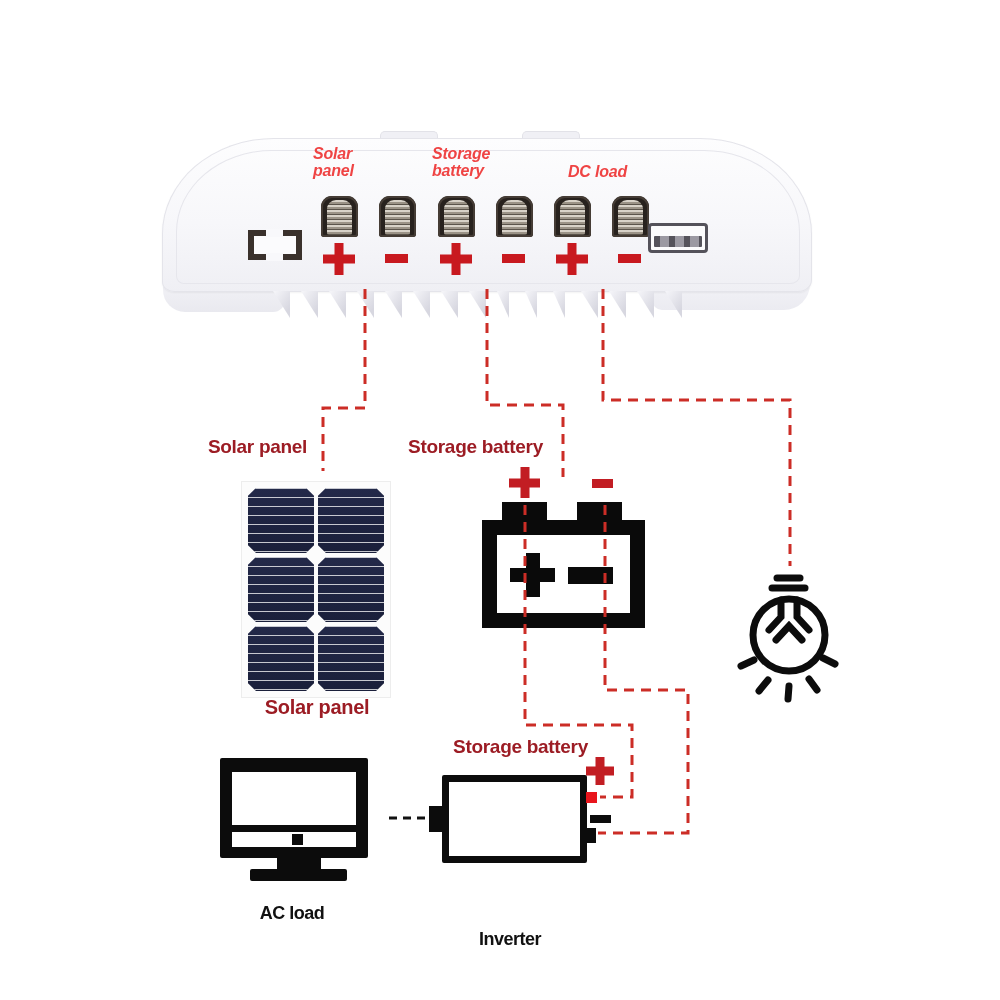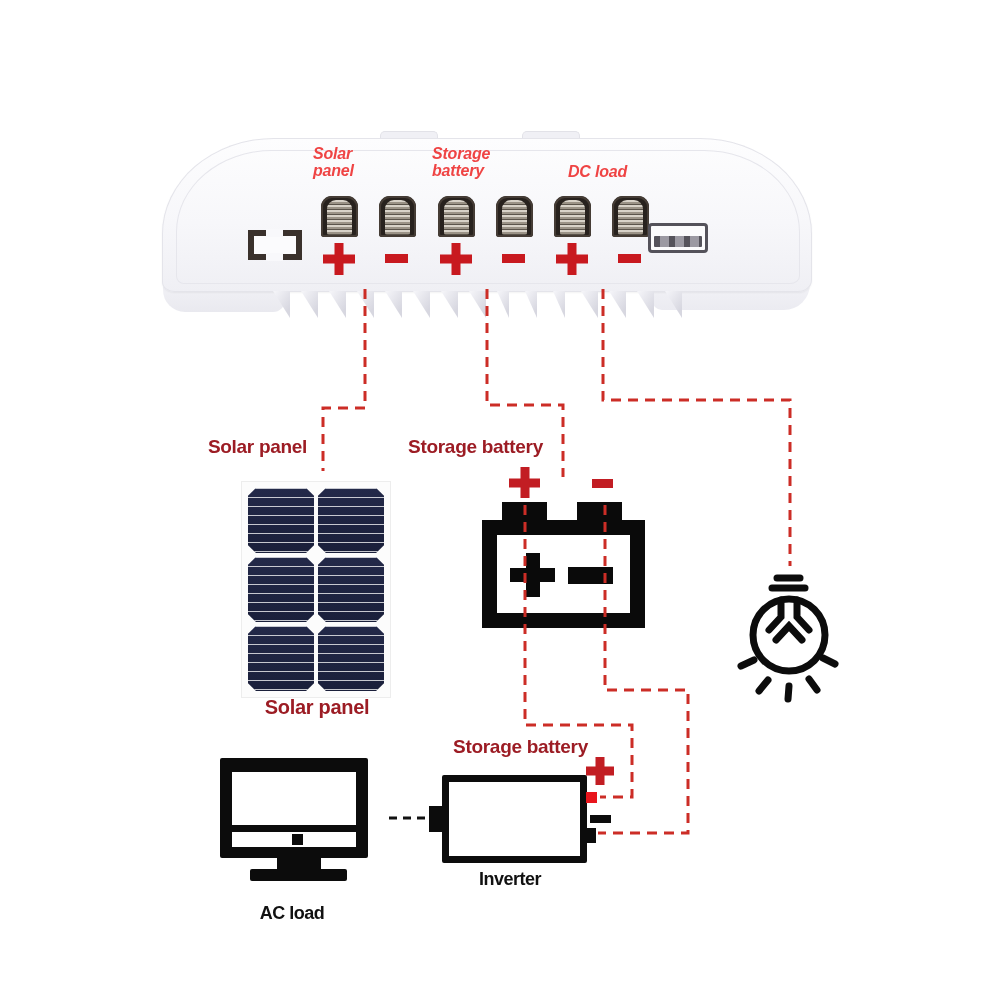--- a/index.html
+++ b/index.html
@@ -216,21 +216,21 @@
 
   <div class="red-label" style="left:448px;top:736px;width:145px;">Storage battery</div>
   <div>
     <div class="plus" style="left:586px;top:757px;width:28px;height:28px;--c:#c21d23;"></div>
     <div class="inv-body"></div>
     <div class="inv-tab-l"></div>
     <div class="inv-term-plus"></div>
     <div class="minus" style="left:590px;top:815px;width:21px;height:8px;--c:#0c0c0c;"></div>
     <div class="inv-term-minus"></div>
   </div>
-  <div class="black-label" style="left:435px;top:869px;width:150px;text-align:center;">Inverter</div>
+  <div class="black-label" style="left:435px;top:929px;width:150px;text-align:center;">Inverter</div>
 
   <svg class="wires" width="1000" height="1000" viewBox="0 0 1000 1000">
     <g fill="none" stroke="#cc2d26" stroke-width="3" stroke-dasharray="10 7">
       <path d="M365 289 V408 H323 V471"></path>
       <path d="M487 289 V405 H563 V477"></path>
       <path d="M603 289 V400 H790 V566"></path>
       <path d="M525 505 V725 H632 V797 H600"></path>
       <path d="M605 505 V690 H688 V833 H598"></path>
     </g>
     <path d="M389 818 H431" fill="none" stroke="#111" stroke-width="3" stroke-dasharray="8 6"></path>

